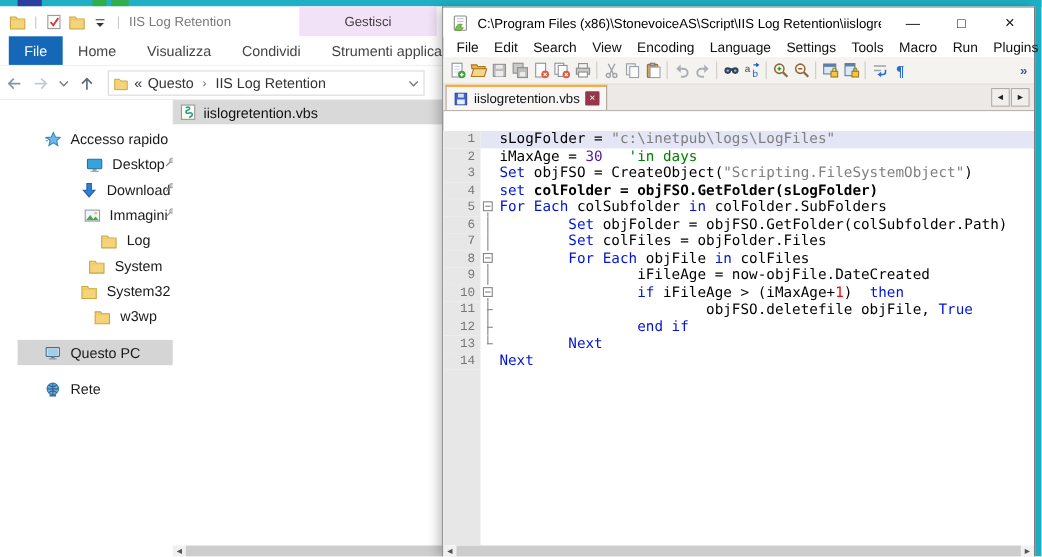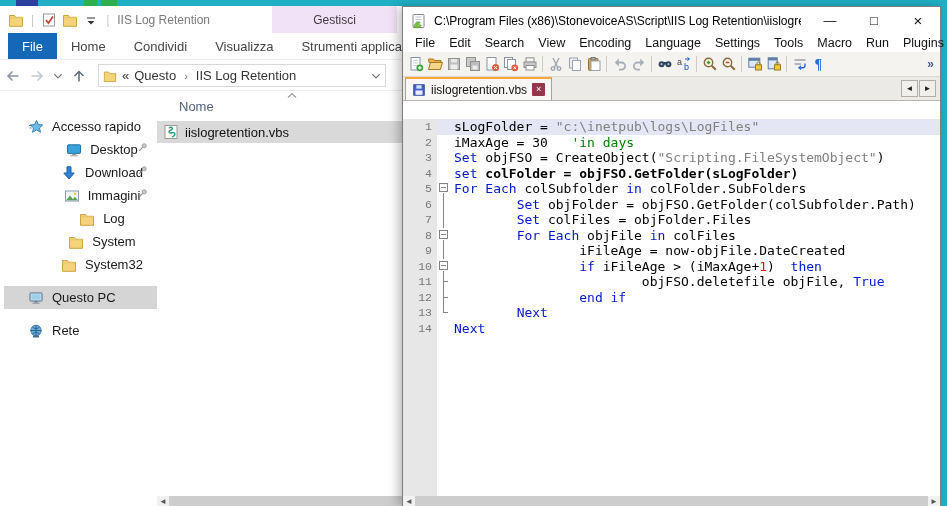--- a/index.html
+++ b/index.html
@@ -21,21 +21,21 @@
   .ex-tabs { position:absolute; left:0; top:27px; width:100%; height:27px; background:#fff; display:flex; align-items:stretch; padding-left:8px; border-bottom:1px solid #f0f0f0; }
   .ex-tab { font-size:13px; color:#444; display:flex; align-items:center; padding:0 14px; white-space:nowrap; }
   .ex-tab.file-tab { background:#1568b8; color:#fff; }
   .ex-addr-row { position:absolute; left:0; top:55px; width:100%; height:30px; background:#fff; display:flex; align-items:center; border-bottom:1px solid #ececec; }
   .nav-btn { width:22px; height:22px; display:flex; align-items:center; justify-content:center; margin-left:2px; }
   .addr-box { position:relative; margin-left:8px; width:288px; height:23px; border:1px solid #d9d9d9; display:flex; align-items:center; padding:0 4px; gap:5px; font-size:13px; color:#333; background:#fff; }
   .addr-box .crumb-sep { color:#6a6a6a; font-size:11px; }
   .addr-box .spacer { flex:1; }
   .refresh-part { position:absolute; left:394px; top:61px; width:8px; height:18px; overflow:hidden; }
   .ex-body { position:absolute; left:0; top:85px; width:100%; bottom:0; background:#fff; }
-  .ex-sidebar { position:absolute; left:4px; top:0; width:157px; bottom:0; background:#fff; padding-top:24px; border-right:1px solid #ededed; }
+  .ex-sidebar { position:absolute; left:16px; top:0; width:157px; bottom:0; background:#fff; padding-top:24px; border-right:1px solid #ededed; }
   .sb-item { height:23px; display:flex; align-items:center; gap:8px; font-size:13px; color:#1a1a1a; position:relative; cursor:default; }
   .sb-item.lvl0 { padding-left:24px; }
   .sb-item.lvl1 { padding-left:40px;justify-content:center; }
   .sb-item.selected { background:#d5d5d5; }
   .sb-item.gap { margin-top:10px; }
   .sb-item .pin { position:absolute; right:12px; top:4px; }
   .sb-item .lbl { white-space:nowrap; }
   .ex-files { position:absolute; left:157px; right:0; top:0; bottom:10px; background:#fff; }
   .col-header { position:relative; height:30px; font-size:13px; color:#50607a; padding-left:22px; display:flex; align-items:center; }
   .sort-caret { position:absolute; left:130px; top:1px; color:#9a9a9a; }
@@ -123,22 +123,22 @@
             </svg>
           </span>
         <span class="sep">|</span>
       </div>
       <span class="ex-title">IIS Log Retention</span>
       <div class="ex-gestisci">Gestisci</div>
     </div>
     <div class="ex-tabs" id="ex-tabs">
         <div class="ex-tab file-tab">File</div>
         <div class="ex-tab">Home</div>
+        <div class="ex-tab">Visualizza</div>
         <div class="ex-tab">Condividi</div>
-        <div class="ex-tab">Visualizza</div>
         <div class="ex-tab">Strumenti applicazioni</div>
       </div>
     <div class="ex-addr-row">
       <span class="nav-btn">
           <svg width="16" height="16" viewBox="0 0 16 16">
             <path d="M13.5 8H3.5M7.5 3.5L3 8l4.5 4.5" fill="none" stroke="#8795a5" stroke-width="1.5"></path>
           </svg>
         </span>
       <span class="nav-btn">
           <svg width="16" height="16" viewBox="0 0 16 16">
@@ -257,20 +257,29 @@
           </div>
           <div class="sb-item lvl1">
             <span>
               <svg width="16" height="16" viewBox="0 0 16 16">
                 <path d="M1.5 3.5h5l1.3 1.8h6.7v9H1.5z" fill="#f5d37a" stroke="#caa53d"></path>
                 <path d="M1.5 5.8h13" stroke="#e8c665"></path>
               </svg>
             </span>
             <span class="lbl">System32</span>
           </div>
+          <div class="sb-item lvl1">
+            <span>
+              <svg width="16" height="16" viewBox="0 0 16 16">
+                <path d="M1.5 3.5h5l1.3 1.8h6.7v9H1.5z" fill="#f5d37a" stroke="#caa53d"></path>
+                <path d="M1.5 5.8h13" stroke="#e8c665"></path>
+              </svg>
+            </span>
+            <span class="lbl">w3wp</span>
+          </div>
           <div class="sb-item lvl0 selected gap">
             <span>
               <svg width="16" height="16" viewBox="0 0 16 16">
                 <rect x="2" y="3" width="12" height="8" rx="0.5" fill="#e8f2fa" stroke="#4a6a85"></rect>
                 <rect x="3.2" y="4.2" width="9.6" height="5.6" fill="#9fd0ea"></rect>
                 <rect x="6.5" y="11" width="3" height="1.6" fill="#6a7a88"></rect>
                 <rect x="4.5" y="12.6" width="7" height="1.2" fill="#8a98a5"></rect>
               </svg>
             </span>
             <span class="lbl">Questo PC</span>
@@ -280,28 +289,20 @@
               <svg width="16" height="16" viewBox="0 0 16 16">
                 <circle cx="8" cy="7.5" r="5.2" fill="#6ab2e2" stroke="#3a7ab0"></circle>
                 <path d="M2.8 7.5h10.4M8 2.3v10.4M4.5 4.2c2.2 1.8 4.8 1.8 7 0M4.5 10.8c2.2-1.8 4.8-1.8 7 0" stroke="#2d618c" fill="none"></path>
                 <rect x="5" y="12.5" width="6" height="2" fill="#3f6e99"></rect>
               </svg>
             </span>
             <span class="lbl">Rete</span>
           </div>
         </div>
       <div class="ex-files">
-        <div class="col-header">
-          <span class="sort-caret">
-            <svg width="10" height="7" viewBox="0 0 10 7">
-                <path d="M1 5.5L5 1.5L9 5.5" fill="none" stroke="#9a9a9a" stroke-width="1.2"></path>
-              </svg>
-          </span>
-          <span>Nome</span>
-        </div>
         <div id="ex-file-rows">
             <div class="file-row selected">
               <span>
                 <svg width="16" height="16" viewBox="0 0 16 16">
                   <rect x="2" y="1.5" width="12" height="13" fill="#fdfcf2" stroke="#9a9a9a"></rect>
                   <path d="M6 4c3-1.8 4.8 1 2 2s-2.8 3.8 1 2.8 3.8 2.8 0 4" stroke="#2a9a8a" fill="none" stroke-width="1.4"></path>
                 </svg>
               </span>
               <span>iislogretention.vbs</span>
             </div>
@@ -511,21 +512,21 @@
     </div>
     <div class="np-editor" id="np-editor">
         <div class="cl cur">
           <div class="ln">1</div>
           <div class="fm" style="background: rgb(228, 230, 245);"></div>
           <pre class="ct" style="background: rgb(228, 230, 245);"><span style="color: rgb(0, 0, 0);">sLogFolder = </span><span style="color: rgb(128, 128, 128);">"c:\inetpub\logs\LogFiles"</span></pre>
         </div>
         <div class="cl">
           <div class="ln">2</div>
           <div class="fm"></div>
-          <pre class="ct"><span style="color: rgb(0, 0, 0);">iMaxAge = </span><span style="color: #000000;">30</span><span style="color: rgb(0, 0, 0);">   </span><span style="color: rgb(0, 128, 0);">'in days</span></pre>
+          <pre class="ct"><span style="color: rgb(0, 0, 0);">iMaxAge = </span><span style="color: #4c1d95;">30</span><span style="color: rgb(0, 0, 0);">   </span><span style="color: rgb(0, 128, 0);">'in days</span></pre>
         </div>
         <div class="cl">
           <div class="ln">3</div>
           <div class="fm"></div>
           <pre class="ct"><span style="color: rgb(0, 22, 208);">Set</span><span style="color: rgb(0, 0, 0);"> objFSO = CreateObject(</span><span style="color: rgb(128, 128, 128);">"Scripting.FileSystemObject"</span><span style="color: rgb(0, 0, 0);">)</span></pre>
         </div>
         <div class="cl">
           <div class="ln">4</div>
           <div class="fm"></div>
           <pre class="ct"><span style="color: rgb(0, 22, 208);">set</span><span style="color: rgb(0, 0, 0); font-weight: bold;"> colFolder = objFSO.GetFolder(sLogFolder)</span></pre>

